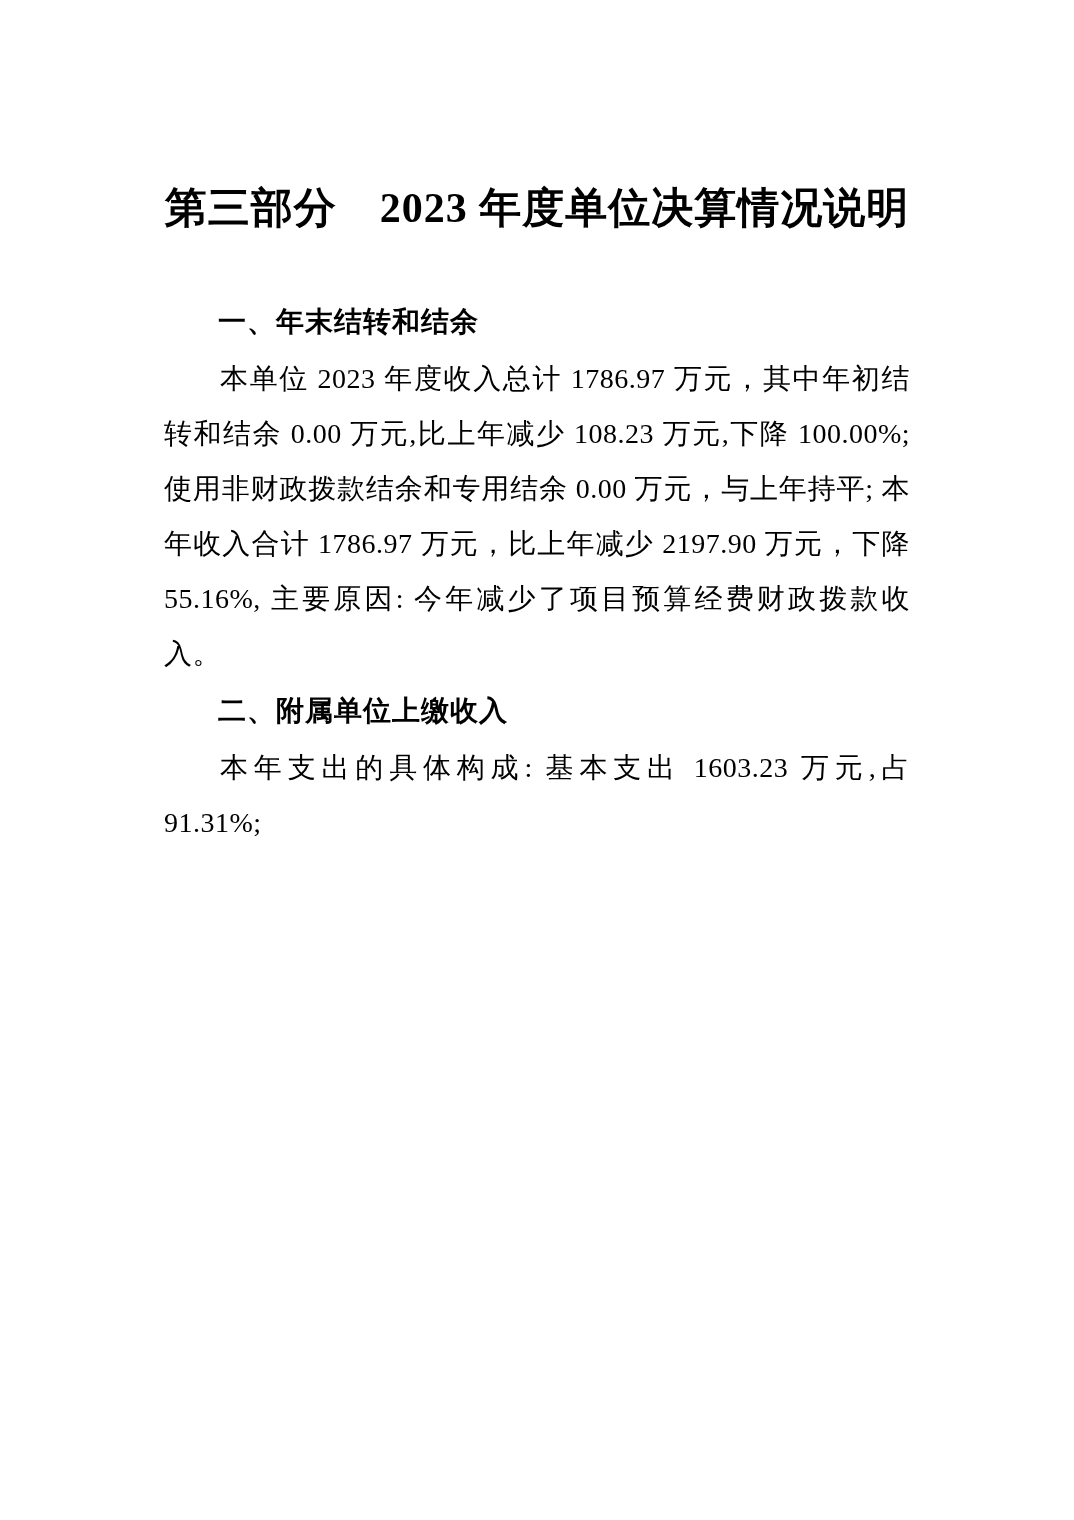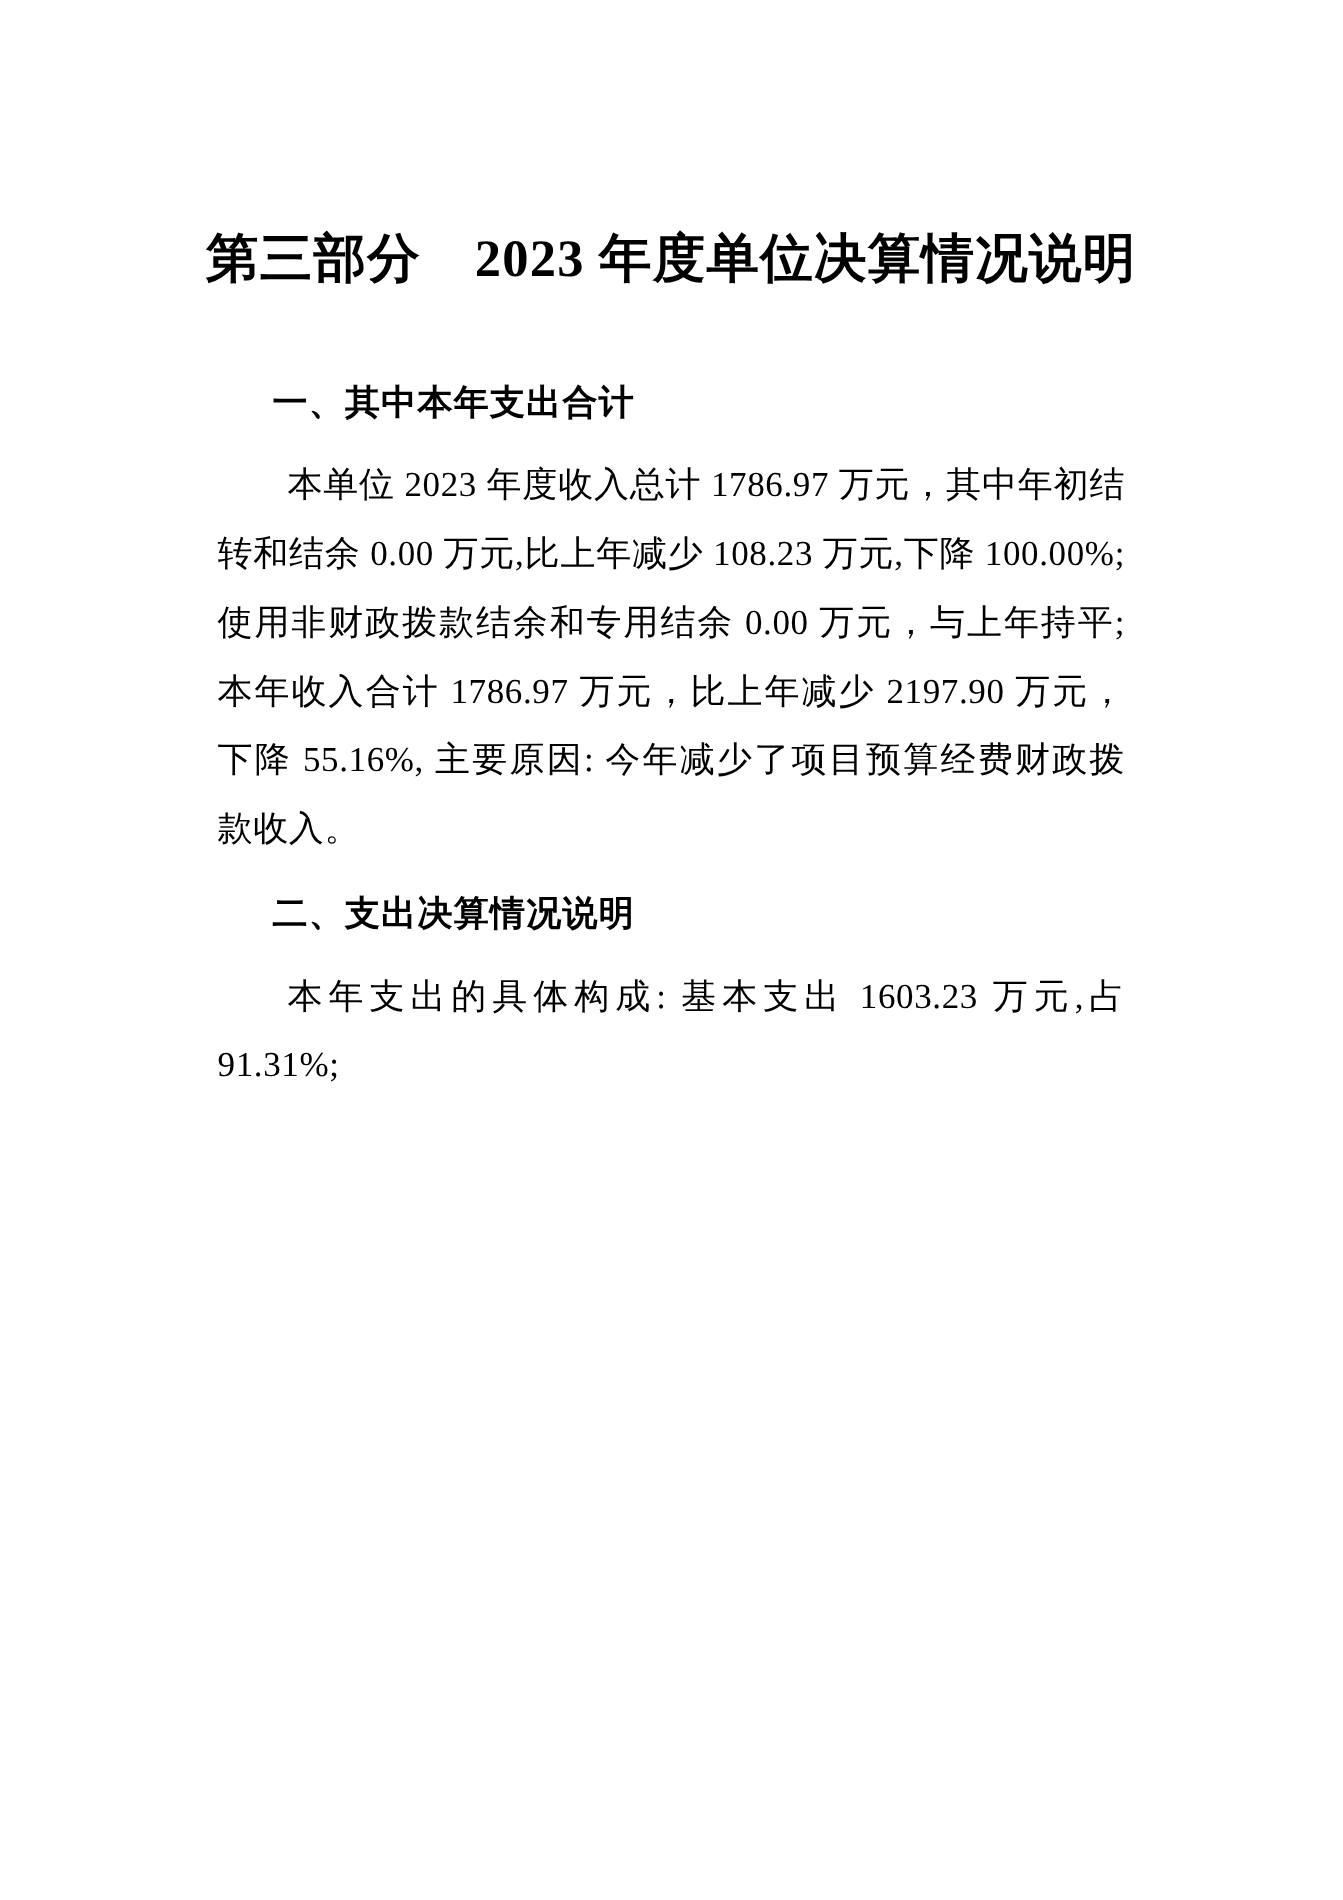--- a/index.html
+++ b/index.html
@@ -37,21 +37,21 @@
     margin: 0;
     padding: 0;
     font-size: 28px;
     line-height: 55px;
     font-weight: 700;
     text-indent: 2em;
     font-family: "Liberation Sans", sans-serif;
     letter-spacing: 1px;
   }
   .body-para {
-    margin: 12px;
+    margin: 2px;
     padding: 0;
     text-indent: 2em;
     text-align: justify;
     font-family: "Liberation Serif", serif;
     letter-spacing: 0.5px;
   }
   .footer {
     position: absolute;
     left: 0;
     right: 0;
@@ -69,26 +69,26 @@
 </style>
 </head>
 <body>
 
 <div class="page">
 
   <h1 class="doc-title">第三部分　2023 年度单位决算情况说明</h1>
 
   <div class="content">
 
-    <h2 class="sec-heading">一、其中本年支出合计</h2>
+    <h2 class="sec-heading">一、年末结转和结余</h2>
 
     <p class="body-para">本单位 2023 年度收入总计 1786.97 万元，其中年初结转和结余 0.00 万元,比上年减少 108.23 万元,下降 100.00%; 使用非财政拨款结余和专用结余 0.00 万元，与上年持平; 本年收入合计 1786.97 万元，比上年减少 2197.90 万元，下降 55.16%, 主要原因: 今年减少了项目预算经费财政拨款收入。</p>
 
 
-    <h2 class="sec-heading">二、支出决算情况说明</h2>
+    <h2 class="sec-heading">二、附属单位上缴收入</h2>
 
 
     <p class="body-para">本年支出的具体构成: 基本支出 1603.23 万元,占 91.31%;</p>
 
   </div>
 
   <div class="footer">
     <span class="dash">—</span><span>18</span><span class="dash">—</span>
   </div>
 

